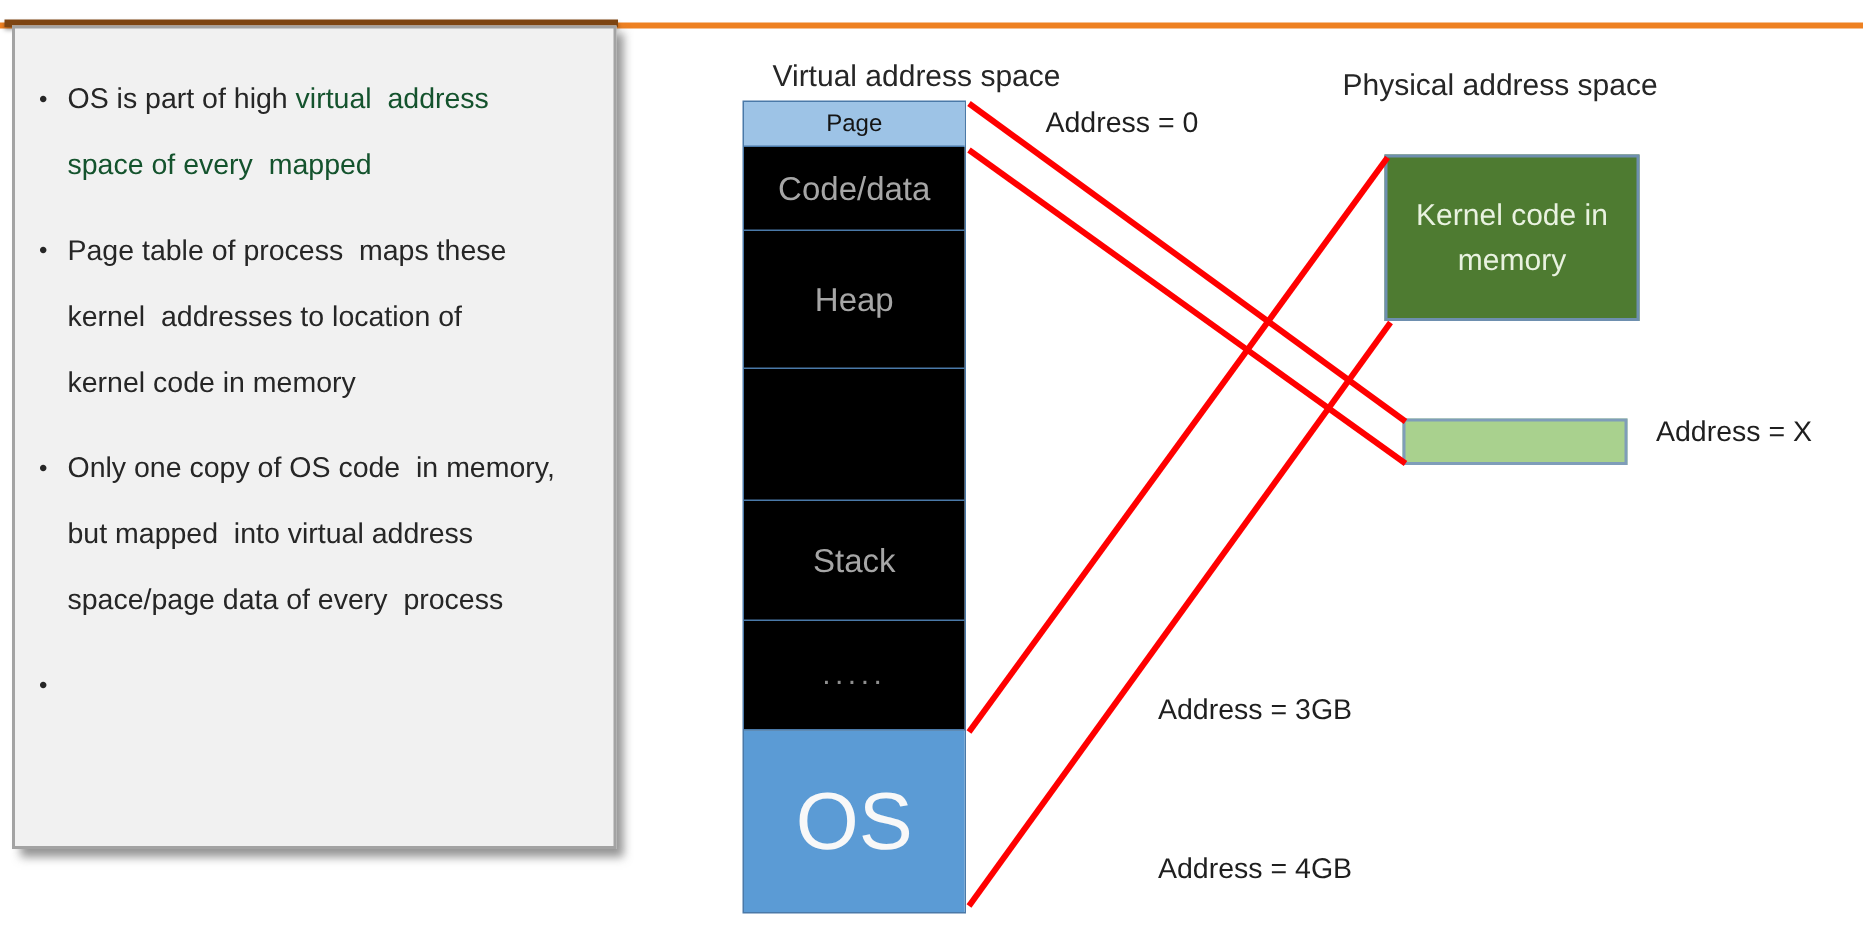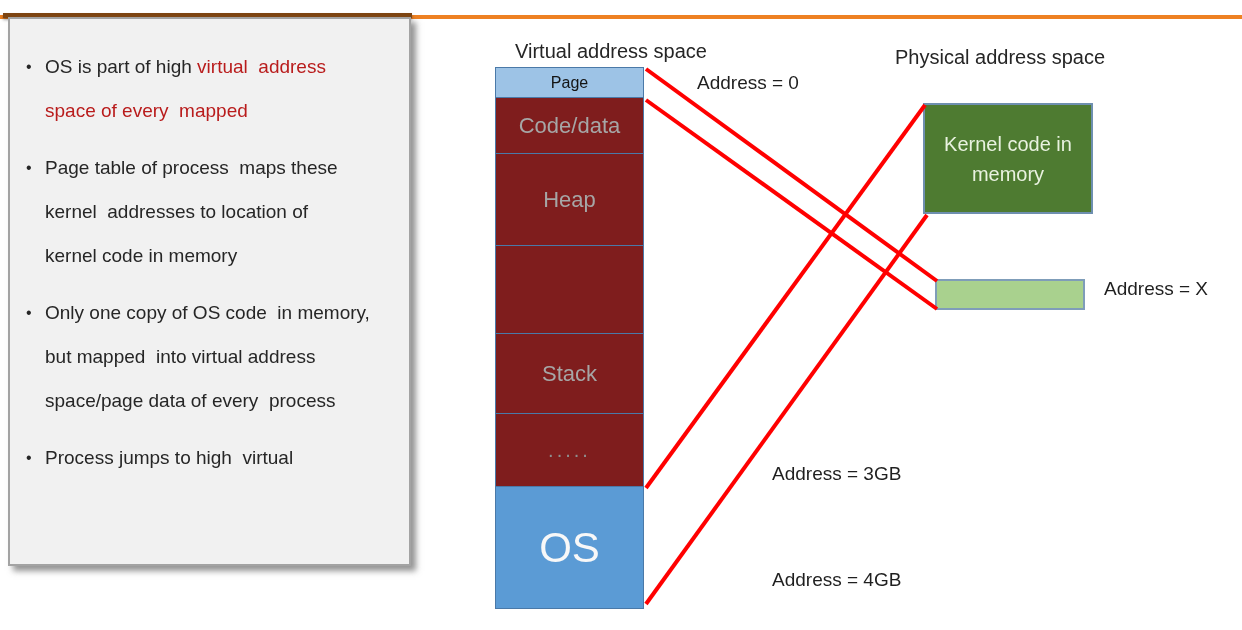--- a/index.html
+++ b/index.html
@@ -20,40 +20,40 @@
   .notes-list{list-style:none;margin:0;padding:26px 10px 0 16px;}
   .notes-list li{
     position:relative;padding-left:19px;margin:0 0 13px 0;
     font-size:19px;line-height:44px;color:#262626;
   }
   .notes-list li::before{
     content:"\2022";position:absolute;left:0;top:0;line-height:44px;font-size:16px;color:#262626;
   }
   .note-line{display:block;white-space:pre-wrap;}
   .note-seg{white-space:pre-wrap;}
-  .accent{color:#b91c1c;}
+  .accent{color:#14532d;}
   
   .diag-title{position:absolute;font-size:20px;color:#262626;white-space:nowrap;}
   .vas-title{left:515px;top:40px;}
   .pas-title{left:895px;top:46px;}
   
   .vas-col{
     position:absolute;left:495px;top:67px;width:149px;box-sizing:border-box;
     border:1px solid #4A79A8;
   }
   .vas-cell{
     box-sizing:border-box;border-bottom:1px solid #4A79A8;
     display:flex;align-items:center;justify-content:center;
-    background:#7f1d1d;
+    background:#000000;
   }
   .vas-cell:last-child{border-bottom:none;}
   .cell-page{background:#9DC3E6;font-size:16px;color:#141414;}
   .cell-light{font-size:22px;color:#A6A6A6;}
   .cell-dots{font-size:20px;color:#8F8F8F;letter-spacing:3px;}
-  .cell-os{background:#5B9BD5;font-size:42px;color:#F8F8F8;}
+  .cell-os{background:#5B9BD5;font-size:54px;color:#F8F8F8;}
   
   .kernel-box{
     position:absolute;left:923px;top:103px;width:170px;height:111px;box-sizing:border-box;
     background:#4E7B31;border:2px solid #6E8FAF;
     display:flex;align-items:center;justify-content:center;text-align:center;
   }
   .kernel-box span{display:block;width:132px;font-size:20px;line-height:1.5;color:#E9F2E0;}
   .green-bar{
     position:absolute;left:935px;top:279px;width:150px;height:31px;box-sizing:border-box;
     background:#A9D18E;border:2px solid #7F9DB9;
@@ -85,21 +85,20 @@
         <span class="note-line"><span class="note-seg">Page table of process  maps these</span></span>
         <span class="note-line"><span class="note-seg">kernel  addresses to location of</span></span>
         <span class="note-line"><span class="note-seg">kernel code in memory</span></span>
       </li>
       <li>
         <span class="note-line"><span class="note-seg">Only one copy of OS code  in memory,</span></span>
         <span class="note-line"><span class="note-seg">but mapped  into virtual address</span></span>
         <span class="note-line"><span class="note-seg">space/page data of every  process</span></span>
       </li>
       <li>
-        <span class="note-line"><span class="note-seg">Process jumps to high  virtual</span></span>
       </li>
     </ul>
   </div>
 
   <div class="diag-title vas-title">Virtual address space</div>
   <div class="diag-title pas-title">Physical address space</div>
 
   <div class="vas-col">
     <div class="vas-cell cell-page" style="height:30px">
         <span>Page</span>

